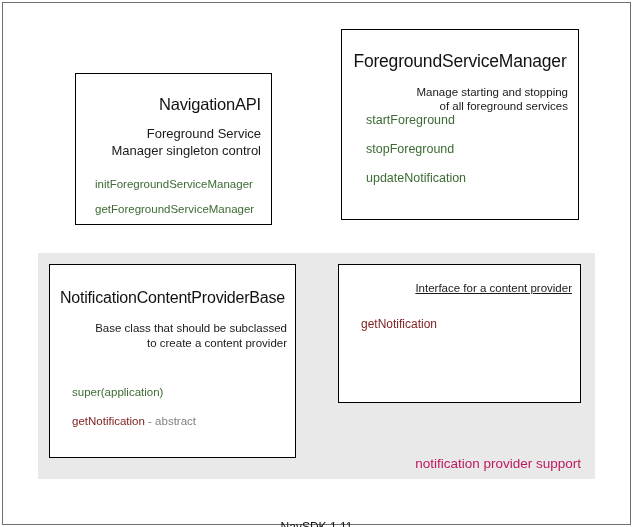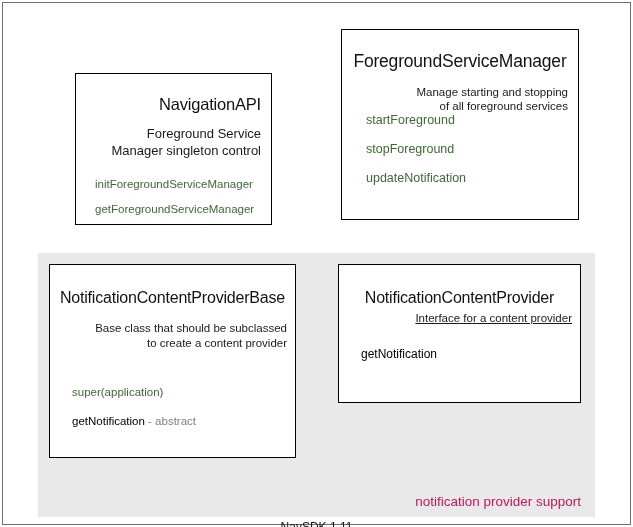--- a/index.html
+++ b/index.html
@@ -79,21 +79,21 @@
   .member {
     white-space: nowrap;
     line-height: 1.1;
   }
   .member-name { }
   .member-note { color: #808080; }
 
   
   .c-green { color: #3c6b33; }
   .c-red   { color: #b32b2b; }
-  .c-blue  { color: #000000; }
+  .c-blue  { color: #7f1d1d; }
 
   
   #box-navigation-api {
     left: 75px; top: 73px; width: 197px; height: 152px;
     padding: 14px 10px 0 10px;
   }
   #box-navigation-api .class-title { font-size: 16.5px; margin-top: 7px; text-align: right; }
   #box-navigation-api .class-desc { font-size: 13px; margin-top: 13px; }
   #box-navigation-api .member-list { margin-top: 18px; padding-left: 9px; }
   #box-navigation-api .member { font-size: 11.5px; margin-bottom: 13px; }
@@ -101,21 +101,21 @@
   #box-foreground-service-manager {
     left: 341px; top: 29px; width: 238px; height: 191px;
     padding: 14px 10px 0 10px;
   }
   #box-foreground-service-manager .class-title { font-size: 17.5px; margin-top: 8px; }
   #box-foreground-service-manager .class-desc { font-size: 11.5px; margin-top: 13px; }
   #box-foreground-service-manager .member-list { padding-left: 14px; }
   #box-foreground-service-manager .member { font-size: 12.5px; margin-bottom: 15px; }
 
   #panel-notification-provider-support {
-    left: 38px; top: 253px; width: 557px; height: 264px;
+    left: 38px; top: 253px; width: 557px; height: 226px;
   }
 
   #box-notification-content-provider-base {
     left: 11px; top: 11px; width: 247px; height: 194px;
     padding: 12px 8px 0 8px;
   }
   #box-notification-content-provider-base .class-title { font-size: 16px; margin-top: 12px; }
   #box-notification-content-provider-base .class-desc { font-size: 11.5px; margin-top: 14px; }
   #box-notification-content-provider-base .member-list { margin-top: 36px; padding-left: 14px; }
   #box-notification-content-provider-base .member { font-size: 11.5px; margin-bottom: 16px; }
@@ -188,21 +188,20 @@
         <div class="member">
           <span class="member-name c-green">super(application)</span><span class="member-note"></span>
         </div>
         <div class="member">
           <span class="member-name c-blue">getNotification</span><span class="member-note"> - abstract</span>
         </div>
       </div>
     </div>
 
     <div class="class-box" id="box-notification-content-provider">
-      <div class="class-title">NotificationContentProvider</div>
       <div class="class-desc">Interface for a content provider</div>
       <div class="member-list">
         <div class="member">
           <span class="member-name c-blue">getNotification</span><span class="member-note"></span>
         </div>
       </div>
     </div>
 
     <div class="group-panel-label">notification provider support</div>
   </div>

